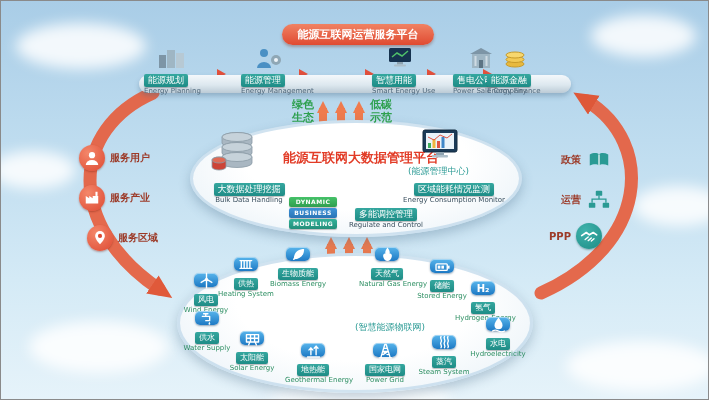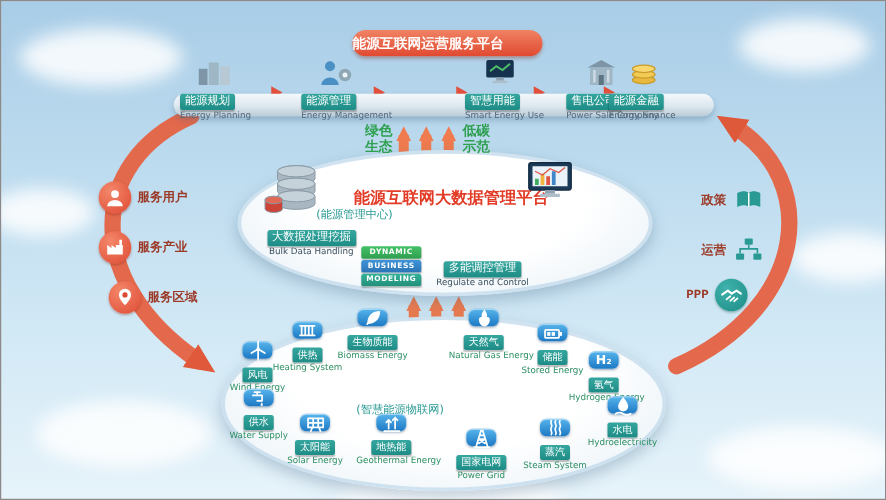--- a/index.html
+++ b/index.html
@@ -8,21 +8,21 @@
     font-family:"DejaVu Sans",sans-serif;
     background:linear-gradient(180deg,#a9cde7 0%,#bedcef 35%,#d4eaf6 70%,#e6f3fa 100%);
     border:1px solid #8a8a8a;box-sizing:border-box;
   }
   .cloud{position:absolute;background:rgba(255,255,255,.85);border-radius:50%;filter:blur(7px);z-index:0;}
   .overlay{position:absolute;left:0;top:0;z-index:1;}
   .content{position:absolute;left:0;top:0;width:709px;height:400px;z-index:2;}
 
   .banner{
     position:absolute;left:281px;top:23px;width:152px;height:21px;line-height:21px;
-    border-radius:11px;color:#fff;font-size:11px;font-weight:bold;
+    border-radius:11px;text-align:center;color:#fff;font-size:11px;font-weight:bold;
     background:linear-gradient(180deg,#f08263,#e04a31);
     box-shadow:0 2px 3px rgba(120,40,20,.35);
   }
   .slab{
     position:absolute;left:138px;top:74px;width:432px;height:18px;border-radius:9px;
     background:linear-gradient(180deg,#f4f8fb 0%,#dde8ef 55%,#bccbd6 100%);
     box-shadow:0 3px 5px rgba(70,100,130,.35);
   }
   .pitem{position:absolute;top:44px;width:56px;text-align:left;}
   .picon{height:23px;display:flex;align-items:flex-end;justify-content:center;}
@@ -34,38 +34,38 @@
   }
   .pen{font-size:7px;line-height:9px;color:#50697c;white-space:nowrap;}
 
   .svc{position:absolute;display:flex;align-items:center;gap:5px;}
   .svc-dot{
     width:26px;height:26px;border-radius:50%;flex:0 0 26px;
     background:radial-gradient(circle at 35% 30%,#f4876a,#dd4a33);
     display:flex;align-items:center;justify-content:center;
     box-shadow:0 1px 2px rgba(120,30,15,.4);
   }
-  .svc-label{font-size:10px;font-weight:bold;color:#9c3a28;white-space:nowrap;font-family:Liberation Mono, monospace;}
+  .svc-label{font-size:10px;font-weight:bold;color:#9c3a28;white-space:nowrap;}
   .rsvc-icon{width:26px;height:26px;flex:0 0 26px;display:flex;align-items:center;justify-content:center;}
   .rsvc-circle{
     width:26px;height:26px;border-radius:50%;flex:0 0 26px;
     background:radial-gradient(circle at 35% 30%,#3fb3ac,#1e8c86);
     display:flex;align-items:center;justify-content:center;
     box-shadow:0 1px 2px rgba(10,70,65,.4);
   }
 
   .platform-ellipse{
     position:absolute;border-radius:50%;
     background:radial-gradient(ellipse at 50% 32%,#ffffff 48%,#f0f6fa 78%,#dfecf5 100%);
     border:3px solid rgba(185,212,232,.65);
     box-shadow:0 5px 12px rgba(60,95,125,.3);
     box-sizing:border-box;
   }
   .red-title{position:absolute;text-align:center;color:#e23c27;font-weight:bold;font-size:13px;white-space:nowrap;}
-  .teal-sub{position:absolute;text-align:left;color:#2a9a94;font-size:9px;white-space:nowrap;}
+  .teal-sub{position:absolute;text-align:right;color:#2a9a94;font-size:9px;white-space:nowrap;}
   .module{position:absolute;text-align:center;}
   .men{font-size:7px;line-height:9px;color:#3a4f5e;white-space:nowrap;}
   .vtext{
     position:absolute;width:24px;text-align:center;
     color:#2ea04f;font-weight:bold;font-size:11px;line-height:13px;
     word-break:break-all;
   }
   .blocks{position:absolute;width:48px;}
   .blk{width:48px;height:10px;border-radius:2px;margin-bottom:1px;
     color:#fff;font-size:6px;line-height:10px;text-align:center;font-weight:bold;letter-spacing:.5px;
@@ -287,20 +287,24 @@
         <polyline points="8,9 14,12 20,7 27,10 32,6" stroke="#df5443" stroke-width="1" fill="none"></polyline>
         <rect x="16" y="24" width="8" height="3" fill="#8fa3b0"></rect>
           <rect x="12" y="27" width="16" height="2.5" rx="1" fill="#aebfca"></rect>
       </svg>
     </div>
 
     <div class="module" style="left:200px;top:176px;width:96px">
       <div class="band">大数据处理挖掘</div>
       <div class="men">Bulk Data Handling</div>
     </div>
+    <div class="module" style="left:398px;top:176px;width:110px">
+      <div class="band">区域能耗情况监测</div>
+      <div class="men">Energy Consumption Monitor</div>
+    </div>
 
     <div class="blocks" style="left:288px;top:196px">
       <div class="blk blk1">DYNAMIC</div>
       <div class="blk blk2">BUSINESS</div>
       <div class="blk blk3">MODELING</div>
     </div>
     <div class="module" style="left:340px;top:201px;width:90px">
       <div class="band">多能调控管理</div>
       <div class="men">Regulate and Control</div>
     </div>
@@ -395,21 +399,21 @@
     <div class="node" style="left:415px;top:334px">
       <div class="tile">
         <svg viewBox="0 0 22 22">
             <path class="g" d="M7 4c-2 2.5 2 4 0 6.5c-2 2.5 2 4 0 6.5 M11 4c-2 2.5 2 4 0 6.5c-2 2.5 2 4 0 6.5 M15 4c-2 2.5 2 4 0 6.5c-2 2.5 2 4 0 6.5"></path>
           </svg>
       </div>
       <div class="band">蒸汽</div>
       <div class="pen">Steam System</div>
     </div>
 
-    <div class="node" style="left:284px;top:330px">
+    <div class="node" style="left:284px;top:342px">
       <div class="tile">
         <svg viewBox="0 0 22 22">
             <path class="g" stroke-width="1.4" d="M4 18.5 H18 M8 16 V8 M8 8 L5.8 10.3 M8 8 L10.2 10.3 M14 16 V6 M14 6 L11.8 8.3 M14 6 L16.2 8.3"></path>
           </svg>
       </div>
       <div class="band">地热能</div>
       <div class="pen">Geothermal Energy</div>
     </div>
 
     <div class="node" style="left:223px;top:330px">

